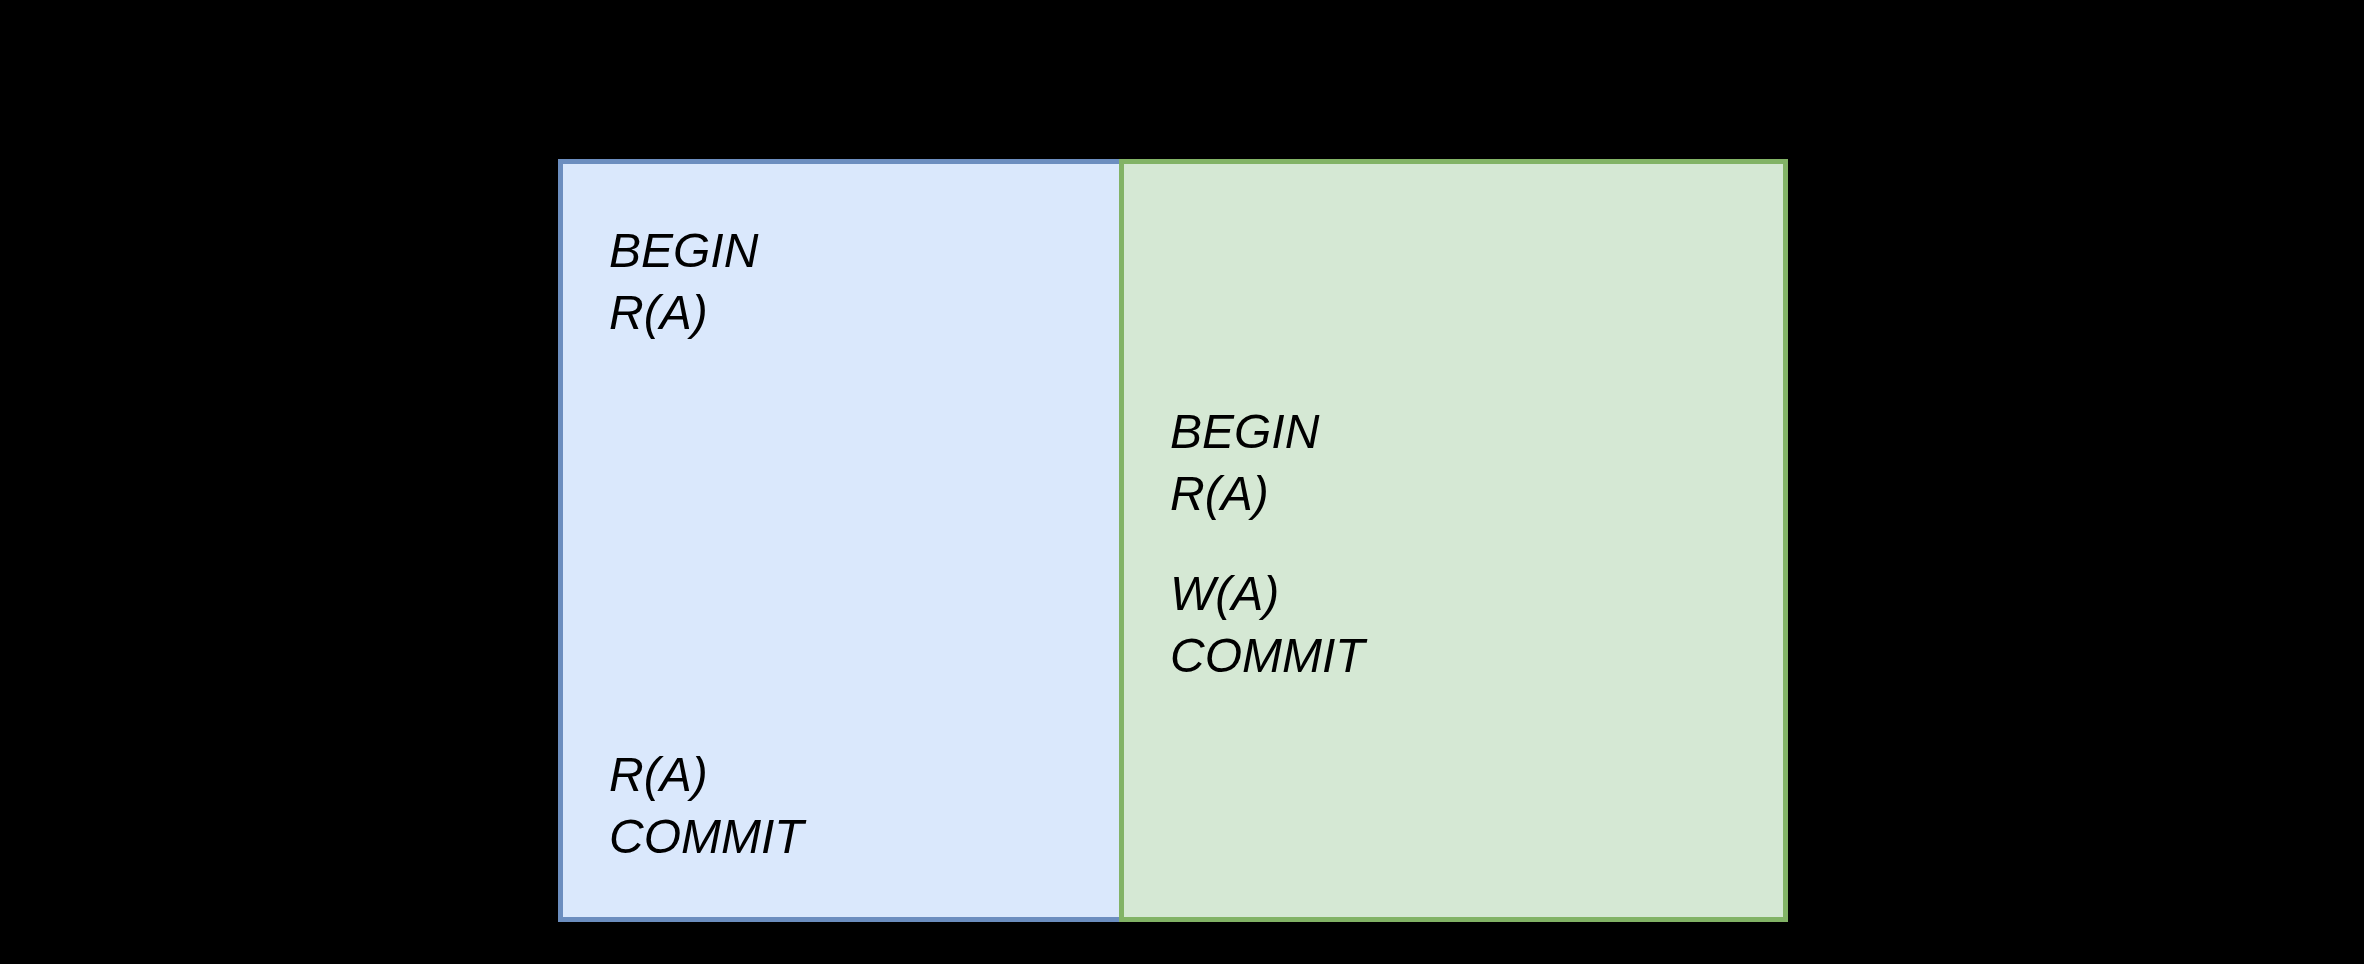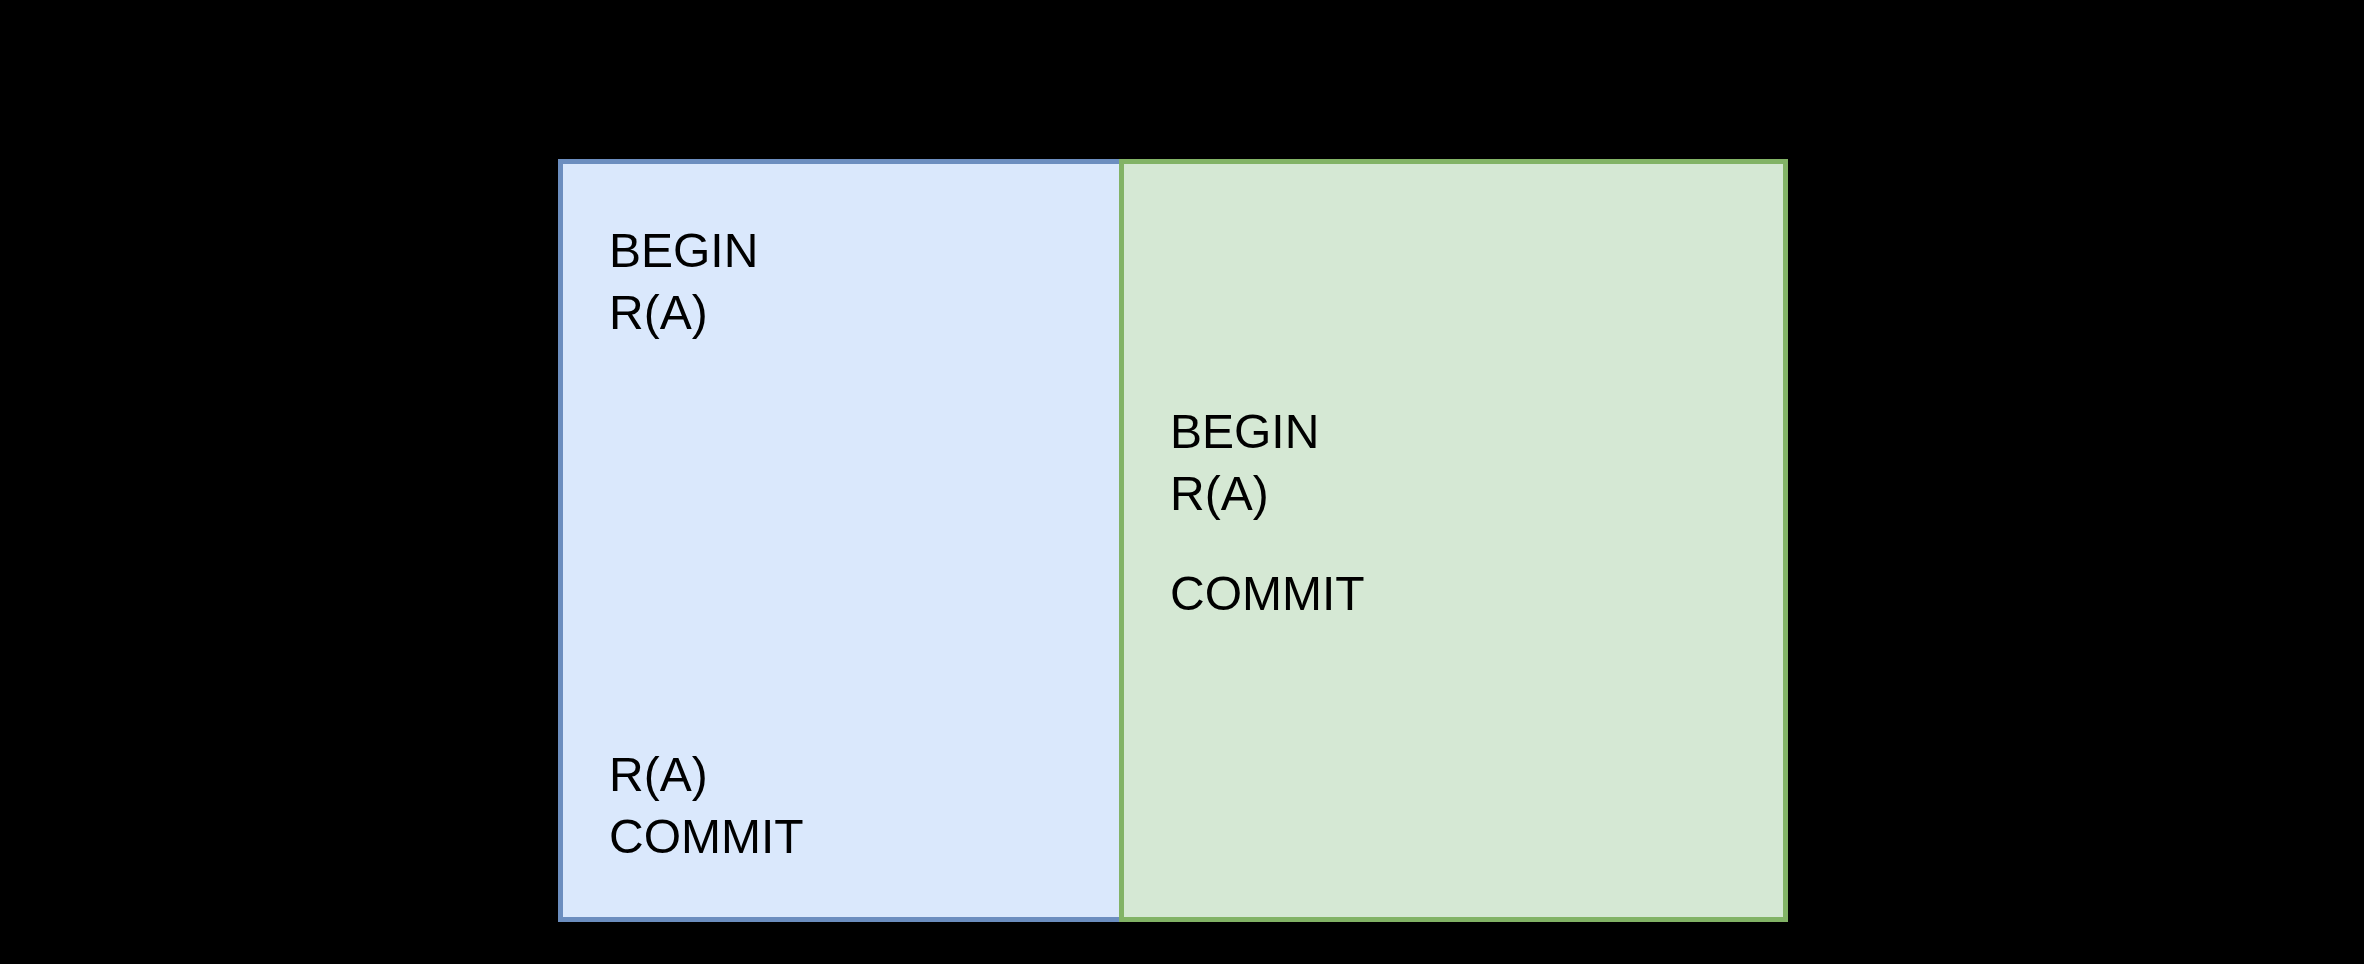--- a/index.html
+++ b/index.html
@@ -15,20 +15,21 @@
     overflow: hidden;
     font-family: "Liberation Sans", sans-serif;
   }
   .txn-box {
     position: absolute;
     top: 159px;
     width: 669px;
     height: 763px;
     box-sizing: border-box;
     border: 5px solid;
+    font-style: italic;
   }
   .txn-box.t1 {
     left: 558px;
     background: #dae8fc;
     border-color: #6c8ebf;
     z-index: 1;
   }
   .txn-box.t2 {
     left: 1119px;
     background: #d5e8d4;
@@ -64,17 +65,18 @@
       <div>COMMIT</div>
     </div>
   </div>
 
   <div class="txn-box t2">
     <div class="ops ops-top">
       <div>BEGIN</div>
       <div>R(A)</div>
     </div>
     <div class="ops ops-bottom">
+      <div>W(A)</div>
       <div>COMMIT</div>
     </div>
   </div>
 
 </div>
 
 </body></html>

